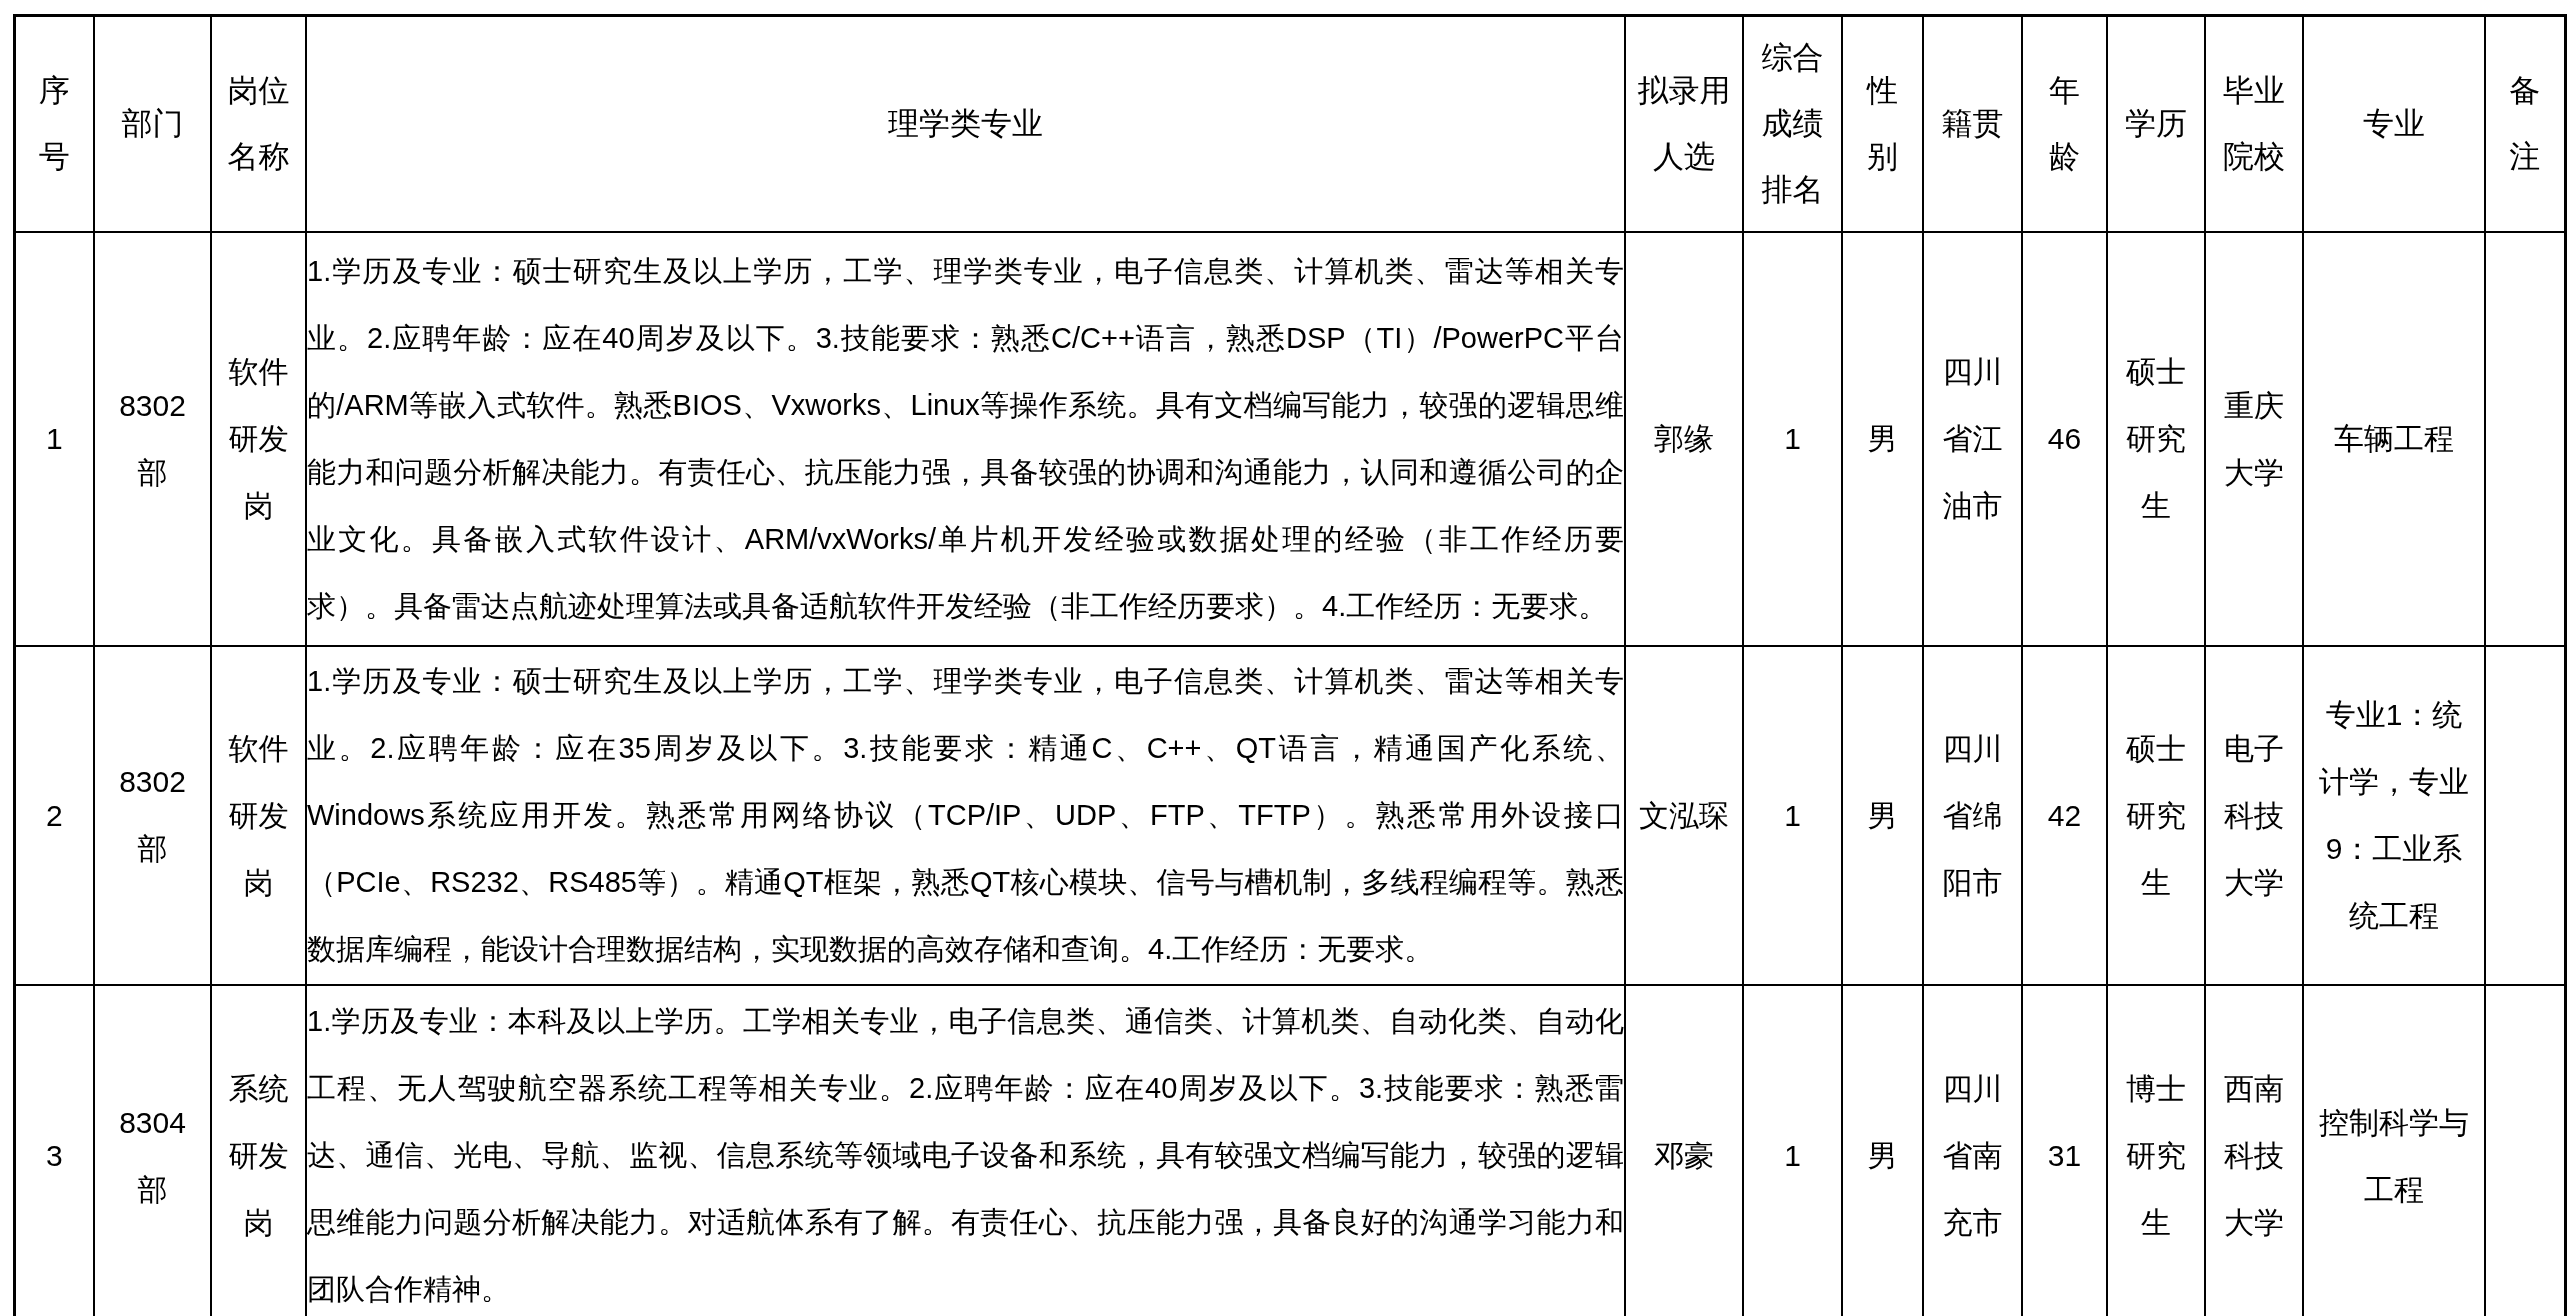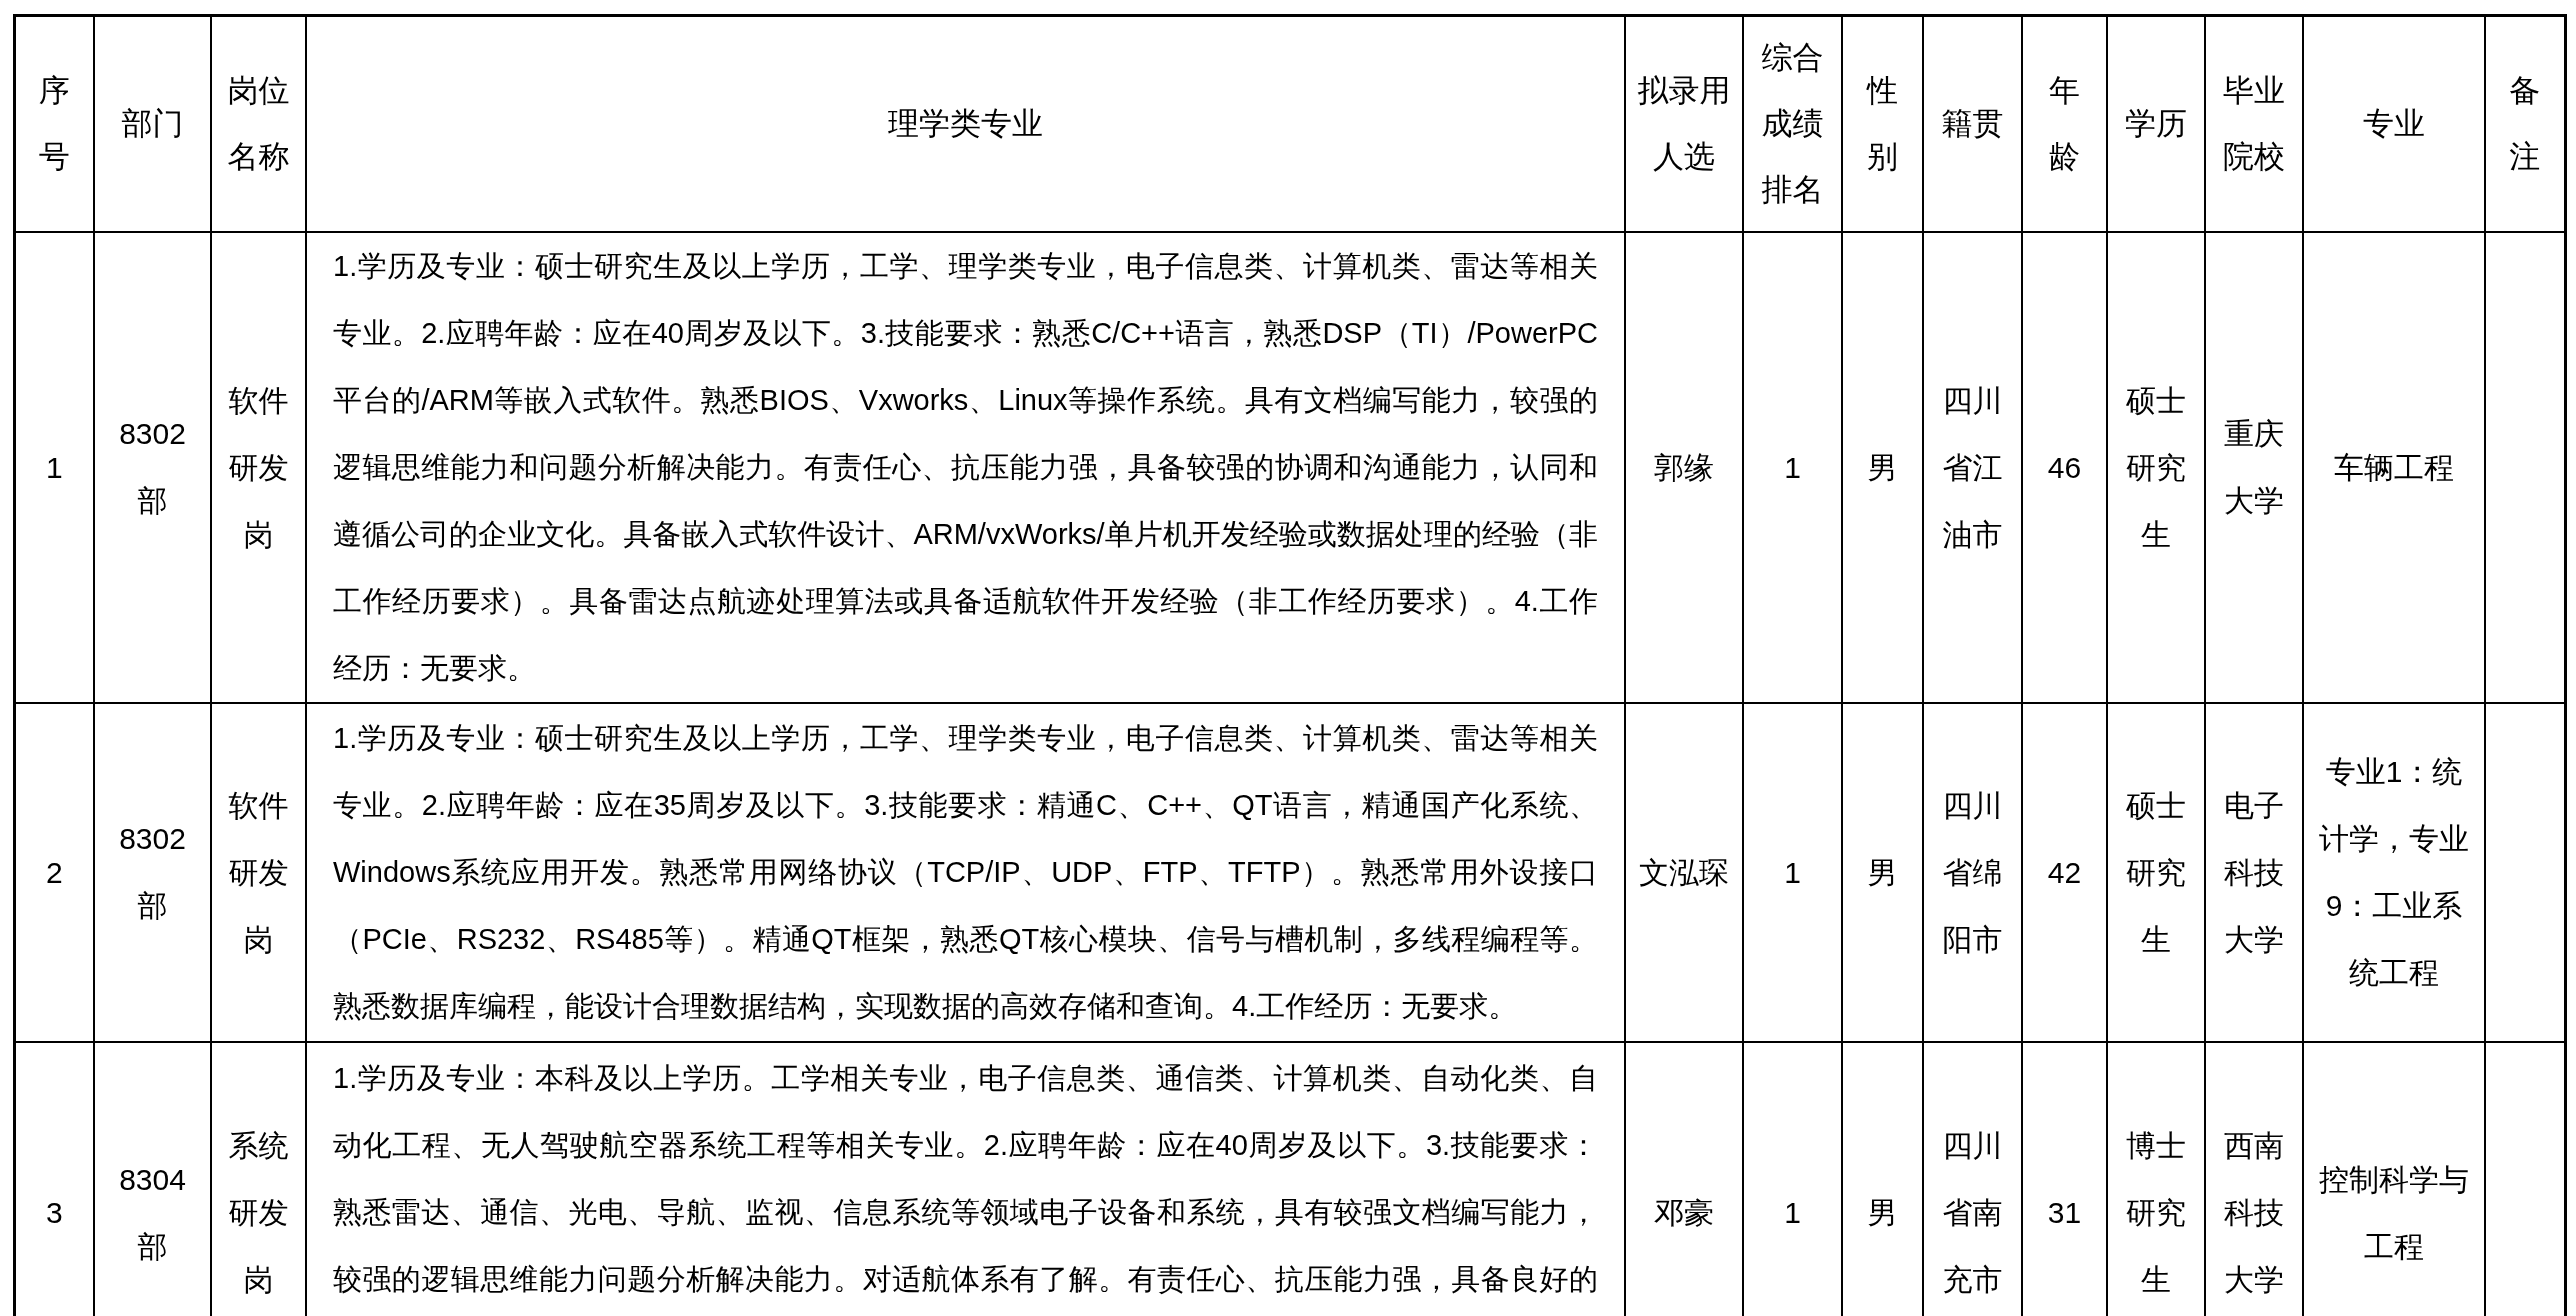--- a/index.html
+++ b/index.html
@@ -34,21 +34,21 @@
     overflow: hidden;
     color: #000000;
   }
   thead th {
     font-size: 31px;
     line-height: 66px;
   }
   td.req {
     text-align: justify;
     white-space: normal;
-    padding: 0 26px;
+    padding: 0 0;
     font-size: 29px;
     line-height: 67px;
   }
   tr.hdr { height: 197px; }
   tr.r0  { height: 414px; }
   tr.r1  { height: 339px; }
   tr.r2  { height: 343px; }
 </style>
 </head>
 <body>

